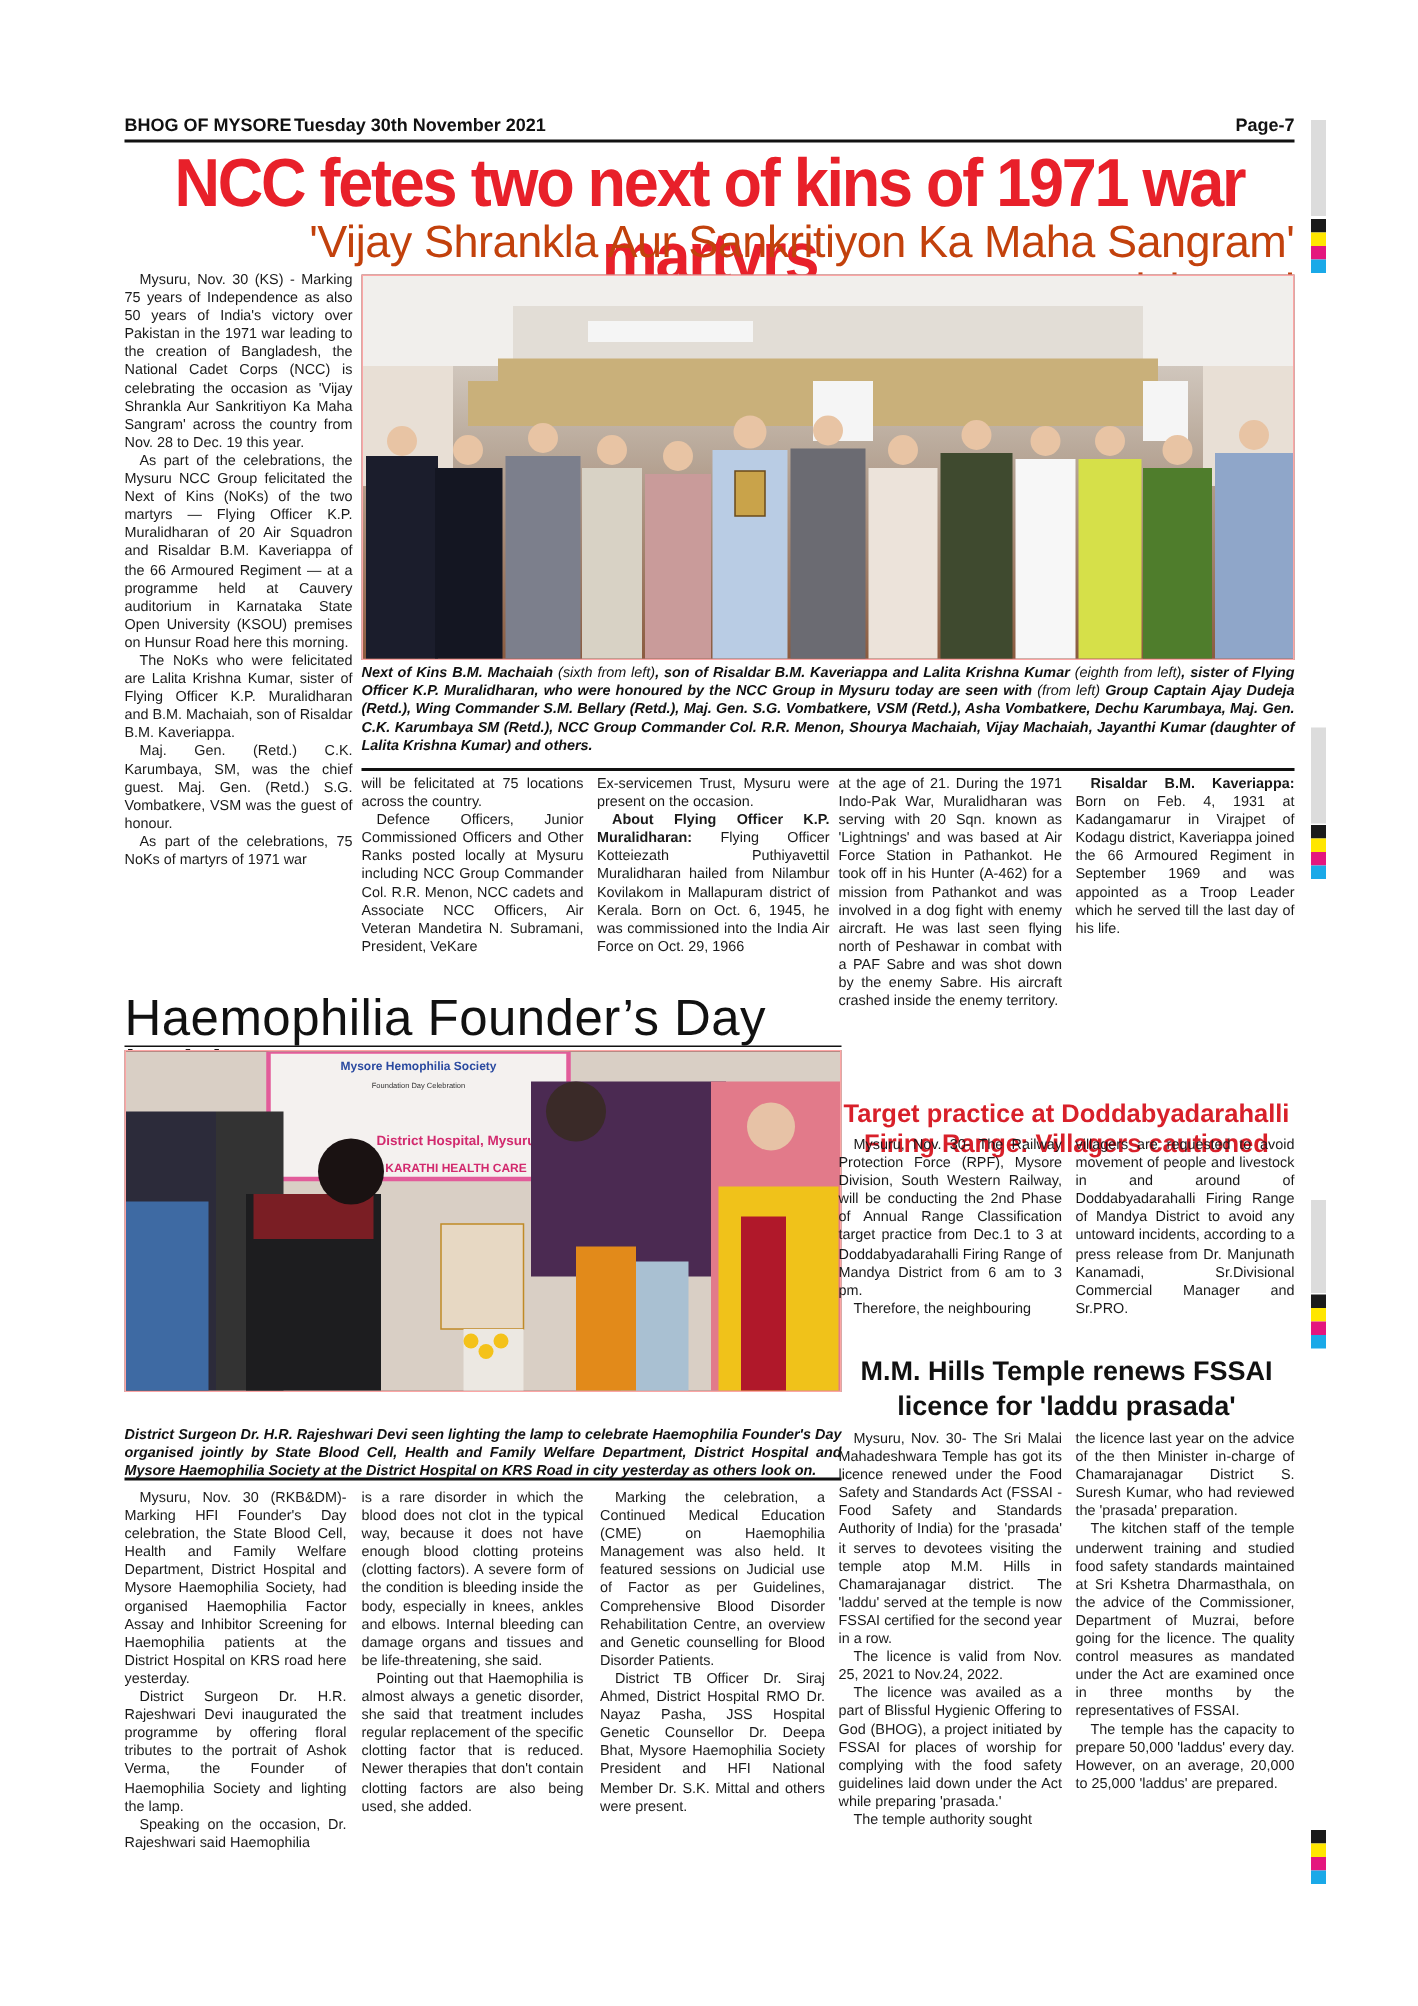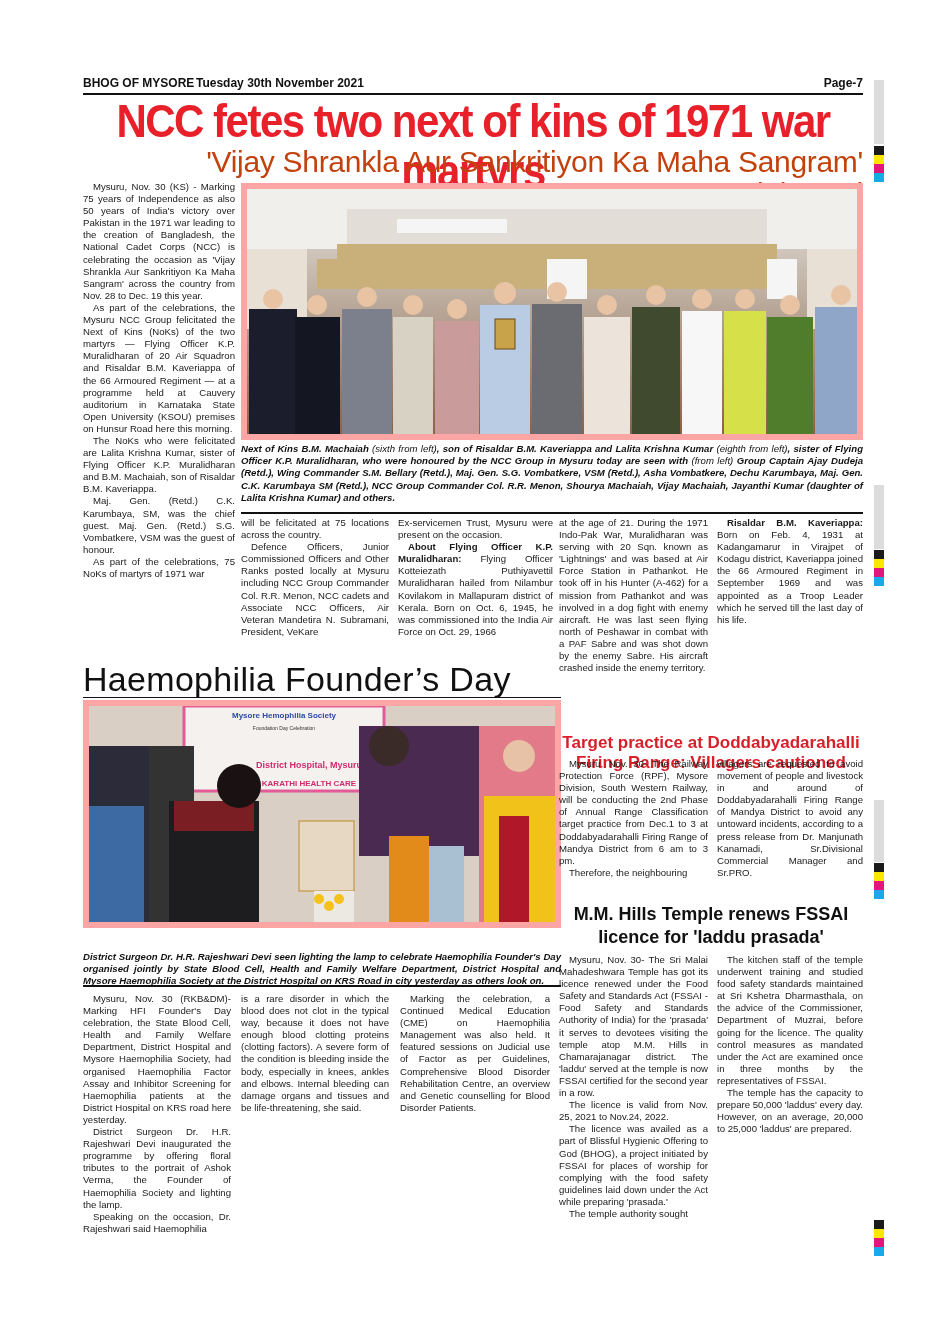--- a/index.html
+++ b/index.html
@@ -19,21 +19,21 @@
     font-family: "Liberation Sans", sans-serif; font-weight: bold; color: #e8202a;
     font-size: 42px; line-height: 46px; letter-spacing: -1.5px; transform: scaleY(1.08); }
   .subhead { left: 83px; top: 146px; width: 780px; height: 32px; text-align: right;
     font-size: 30px; line-height: 32px; color: #c2410c; letter-spacing: -0.3px; }
 
   
   .txt { font-size: 9.6px; line-height: 12.1px; text-align: justify; color: #1a1a1a; }
   .txt p { text-indent: 10px; }
   .txt b { font-weight: bold; }
 
-  .photo { background: #6b5a50; overflow: hidden; border: 6px solid #fca5a5; }
+  .photo { background: #6b5a50; overflow: hidden; border: 1px solid #fca5a5; }
   .caption { font-size: 9.6px; line-height: 12.2px; font-style: italic; font-weight: bold; text-align: justify; color: #111; }
   .caption .norm { font-weight: normal; }
   .hr { background: #111; height: 2px; }
   .hr-thin { background: #111; height: 1px; }
 
   .red-head { color: #d8202a; font-weight: bold; font-size: 17px; line-height: 20px; text-align: center; }
   .black-head { color: #111; font-weight: bold; font-size: 18px; line-height: 23px; text-align: center; }
   .haemo-head { font-weight: 400; font-size: 34px; line-height: 34px; color: #111; letter-spacing: 0.3px; }
 
   
@@ -176,42 +176,45 @@
 <div class="abs caption" style="left:83px; top:931px; width:478px; height:52px;margin-top:20px;">District Surgeon Dr. H.R. Rajeshwari Devi seen lighting the lamp to celebrate Haemophilia Founder's Day organised jointly by State Blood Cell, Health and Family Welfare Department, District Hospital and Mysore Haemophilia Society at the District Hospital on KRS Road in city yesterday as others look on.</div>
 <div class="abs hr" style="left:83px; top:985px; width:478px;"></div>
 
 <div class="abs txt" style="left:83px; top:993px; width:148px; height:270px;">
   <p>Mysuru, Nov. 30 (RKB&amp;DM)- Marking HFI Founder's Day celebration, the State Blood Cell, Health and Family Welfare Department, District Hospital and Mysore Haemophilia Society, had organised Haemophilia Factor Assay and Inhibitor Screening for Haemophilia patients at the District Hospital on KRS road here yesterday.</p>
   <p>District Surgeon Dr. H.R. Rajeshwari Devi inaugurated the programme by offering floral tributes to the portrait of Ashok Verma, the Founder of Haemophilia Society and lighting the lamp.</p>
   <p>Speaking on the occasion, Dr. Rajeshwari said Haemophilia</p>
 </div>
 <div class="abs txt" style="left:241px; top:993px; width:148px; height:270px;">
   <p style="text-indent:0">is a rare disorder in which the blood does not clot in the typical way, because it does not have enough blood clotting proteins (clotting factors). A severe form of the condition is bleeding inside the body, especially in knees, ankles and elbows. Internal bleeding can damage organs and tissues and be life-threatening, she said.</p>
+  <p>Pointing out that Haemophilia is almost always a genetic disorder, she said that treatment includes regular replacement of the specific clotting factor that is reduced. Newer therapies that don't contain clotting factors are also being used, she added.</p>
 </div>
 <div class="abs txt" style="left:400px; top:993px; width:150px; height:270px;">
   <p>Marking the celebration, a Continued Medical Education (CME) on Haemophilia Management was also held. It featured sessions on Judicial use of Factor as per Guidelines, Comprehensive Blood Disorder Rehabilitation Centre, an overview and Genetic counselling for Blood Disorder Patients.</p>
+  <p>District TB Officer Dr. Siraj Ahmed, District Hospital RMO Dr. Nayaz Pasha, JSS Hospital Genetic Counsellor Dr. Deepa Bhat, Mysore Haemophilia Society President and HFI National Member Dr. S.K. Mittal and others were present.</p>
 </div>
 
 <div class="abs red-head" style="left:559px; top:733px; width:304px; height:42px;">Target practice at Doddabyadarahalli Firing Range: Villagers cautioned</div>
 <div class="abs txt" style="left:559px; top:758px; width:149px; height:140px;">
   <p>Mysuru, Nov. 30- The Railway Protection Force (RPF), Mysore Division, South Western Railway, will be conducting the 2nd Phase of Annual Range Classification target practice from Dec.1 to 3 at Doddabyadarahalli Firing Range of Mandya District from 6 am to 3 pm.</p>
   <p>Therefore, the neighbouring</p>
 </div>
 <div class="abs txt" style="left:717px; top:758px; width:146px; height:140px;">
   <p style="text-indent:0">villagers are requested to avoid movement of people and livestock in and around of Doddabyadarahalli Firing Range of Mandya District to avoid any untoward incidents, according to a press release from Dr. Manjunath Kanamadi, Sr.Divisional Commercial Manager and Sr.PRO.</p>
 </div>
 
 <div class="abs black-head" style="left:559px; top:903px; width:304px; height:46px;">M.M. Hills Temple renews FSSAI licence for 'laddu prasada'</div>
 <div class="abs txt" style="left:559px; top:954px; width:149px; height:310px;">
   <p>Mysuru, Nov. 30- The Sri Malai Mahadeshwara Temple has got its licence renewed under the Food Safety and Standards Act (FSSAI - Food Safety and Standards Authority of India) for the 'prasada' it serves to devotees visiting the temple atop M.M. Hills in Chamarajanagar district. The 'laddu' served at the temple is now FSSAI certified for the second year in a row.</p>
   <p>The licence is valid from Nov. 25, 2021 to Nov.24, 2022.</p>
   <p>The licence was availed as a part of Blissful Hygienic Offering to God (BHOG), a project initiated by FSSAI for places of worship for complying with the food safety guidelines laid down under the Act while preparing 'prasada.'</p>
   <p>The temple authority sought</p>
 </div>
 <div class="abs txt" style="left:717px; top:954px; width:146px; height:310px;">
+  <p style="text-indent:0">the licence last year on the advice of the then Minister in-charge of Chamarajanagar District S. Suresh Kumar, who had reviewed the 'prasada' preparation.</p>
   <p>The kitchen staff of the temple underwent training and studied food safety standards maintained at Sri Kshetra Dharmasthala, on the advice of the Commissioner, Department of Muzrai, before going for the licence. The quality control measures as mandated under the Act are examined once in three months by the representatives of FSSAI.</p>
   <p>The temple has the capacity to prepare 50,000 'laddus' every day. However, on an average, 20,000 to 25,000 'laddus' are prepared.</p>
 </div>
 
 <div class="abs regbar" style="top:80px; height:64px;"></div>
 <div class="abs swatch" style="top:146px; background:#1a1a1a;"></div>
 <div class="abs swatch" style="top:155px; background:#ffe600;"></div>
 <div class="abs swatch" style="top:164px; background:#e4167e;"></div>
 <div class="abs swatch" style="top:173px; background:#1aa9e8;"></div>
 

